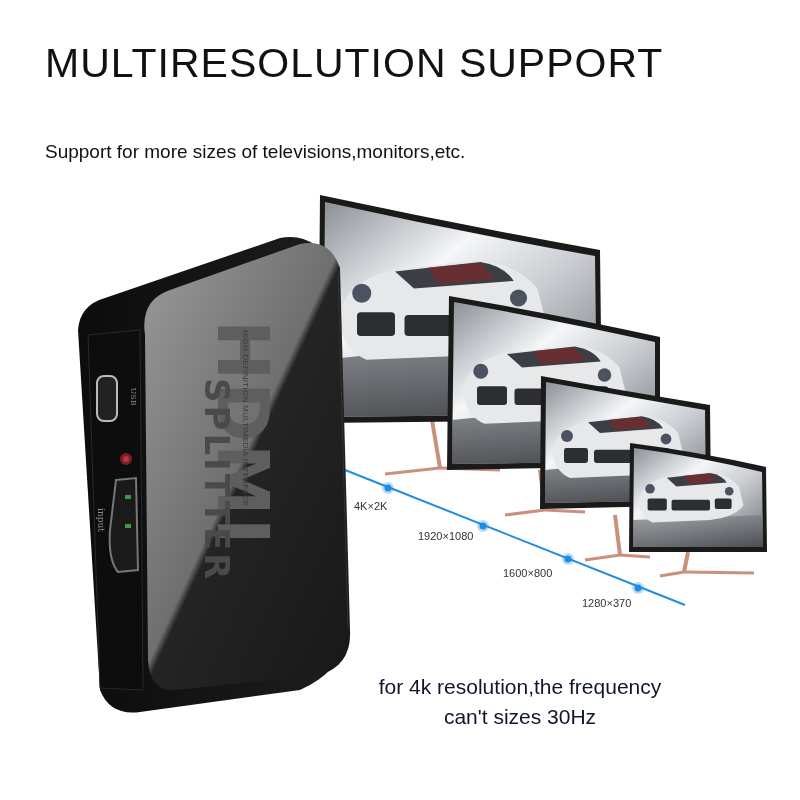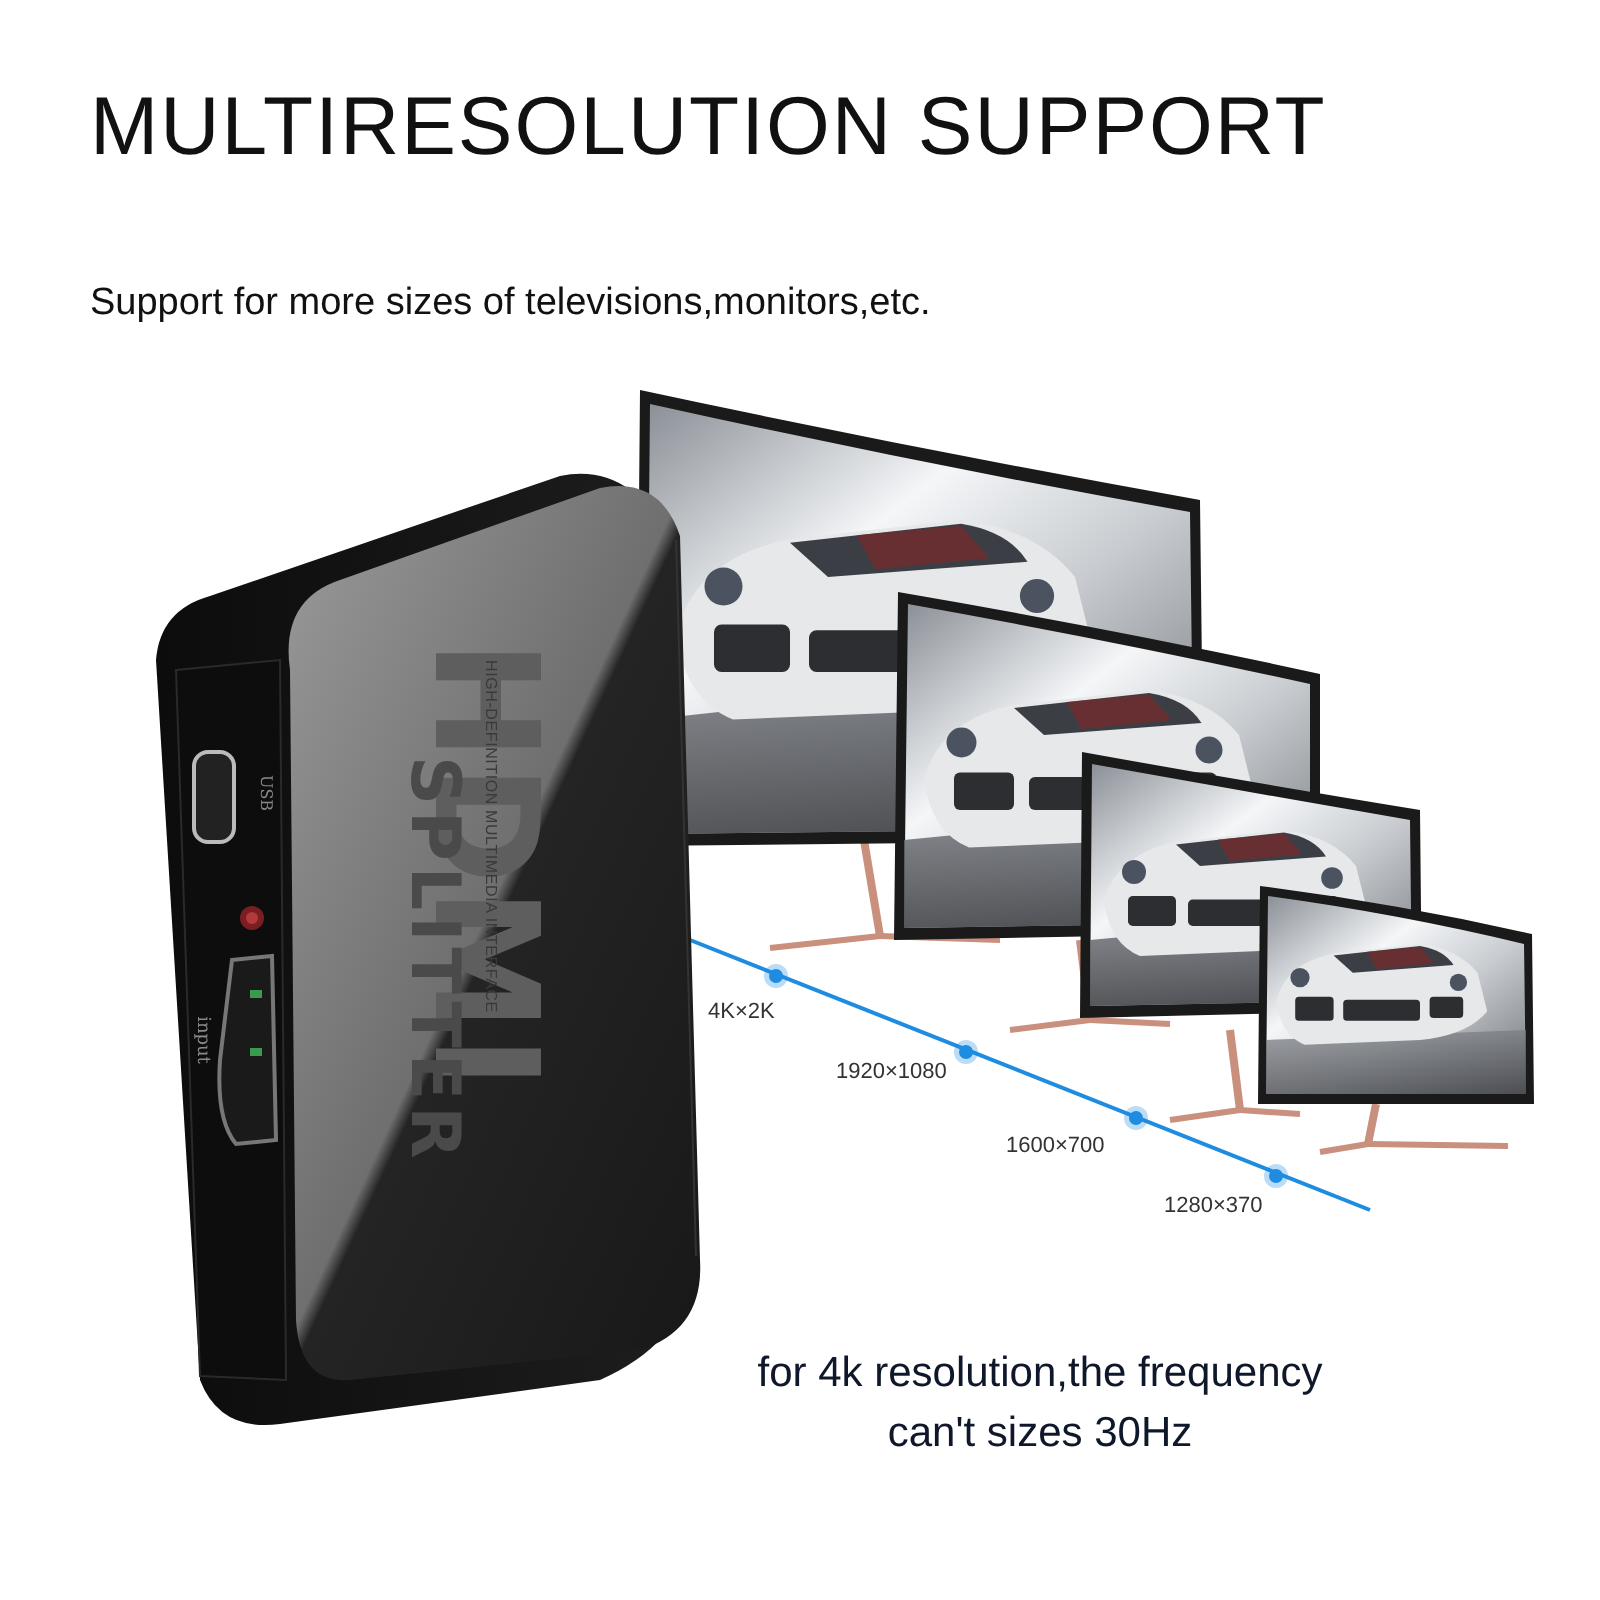--- a/index.html
+++ b/index.html
@@ -151,20 +151,20 @@
     <div style="position:absolute; left:-5px; top:0; transform-origin:0 0; transform:rotate(90deg);
                 font-size:8px; color:#3a3a3a; letter-spacing:0.3px; white-space:nowrap;">HIGH-DEFINITION MULTIMEDIA INTERFACE</div>
     <div style="position:absolute; left:-18px; top:48px; transform-origin:0 0; transform:rotate(90deg);
                 font-family:'DejaVu Sans', sans-serif; font-weight:bold; font-size:34px; color:#4a4a4a; letter-spacing:3px; white-space:nowrap;">SPLITTER</div>
   </div>
   <div style="position:absolute; left:124px; top:392px; transform:rotate(90deg); font-family:'DejaVu Serif', serif; font-size:8px; color:#8a8a8a;">USB</div>
   <div style="position:absolute; left:89px; top:515px; transform:rotate(90deg); font-family:'DejaVu Serif', serif; font-size:9px; color:#8a8a8a;">input</div>
 
   <div class="res-label" style="left:354px; top:500px;">4K×2K</div>
   <div class="res-label" style="left:418px; top:518px;margin-top:12px;">1920×1080</div>
-  <div class="res-label" style="left:503px; top:567px;">1600×700</div>
+  <div class="res-label" style="left:503px; top:567px;">1600×800</div>
   <div class="res-label" style="left:582px; top:597px;">1280×370</div>
 </div>
 
 <div class="note">
   <div>for 4k resolution,the frequency</div>
   <div>can't sizes 30Hz</div>
 </div>
 
 </body></html>

